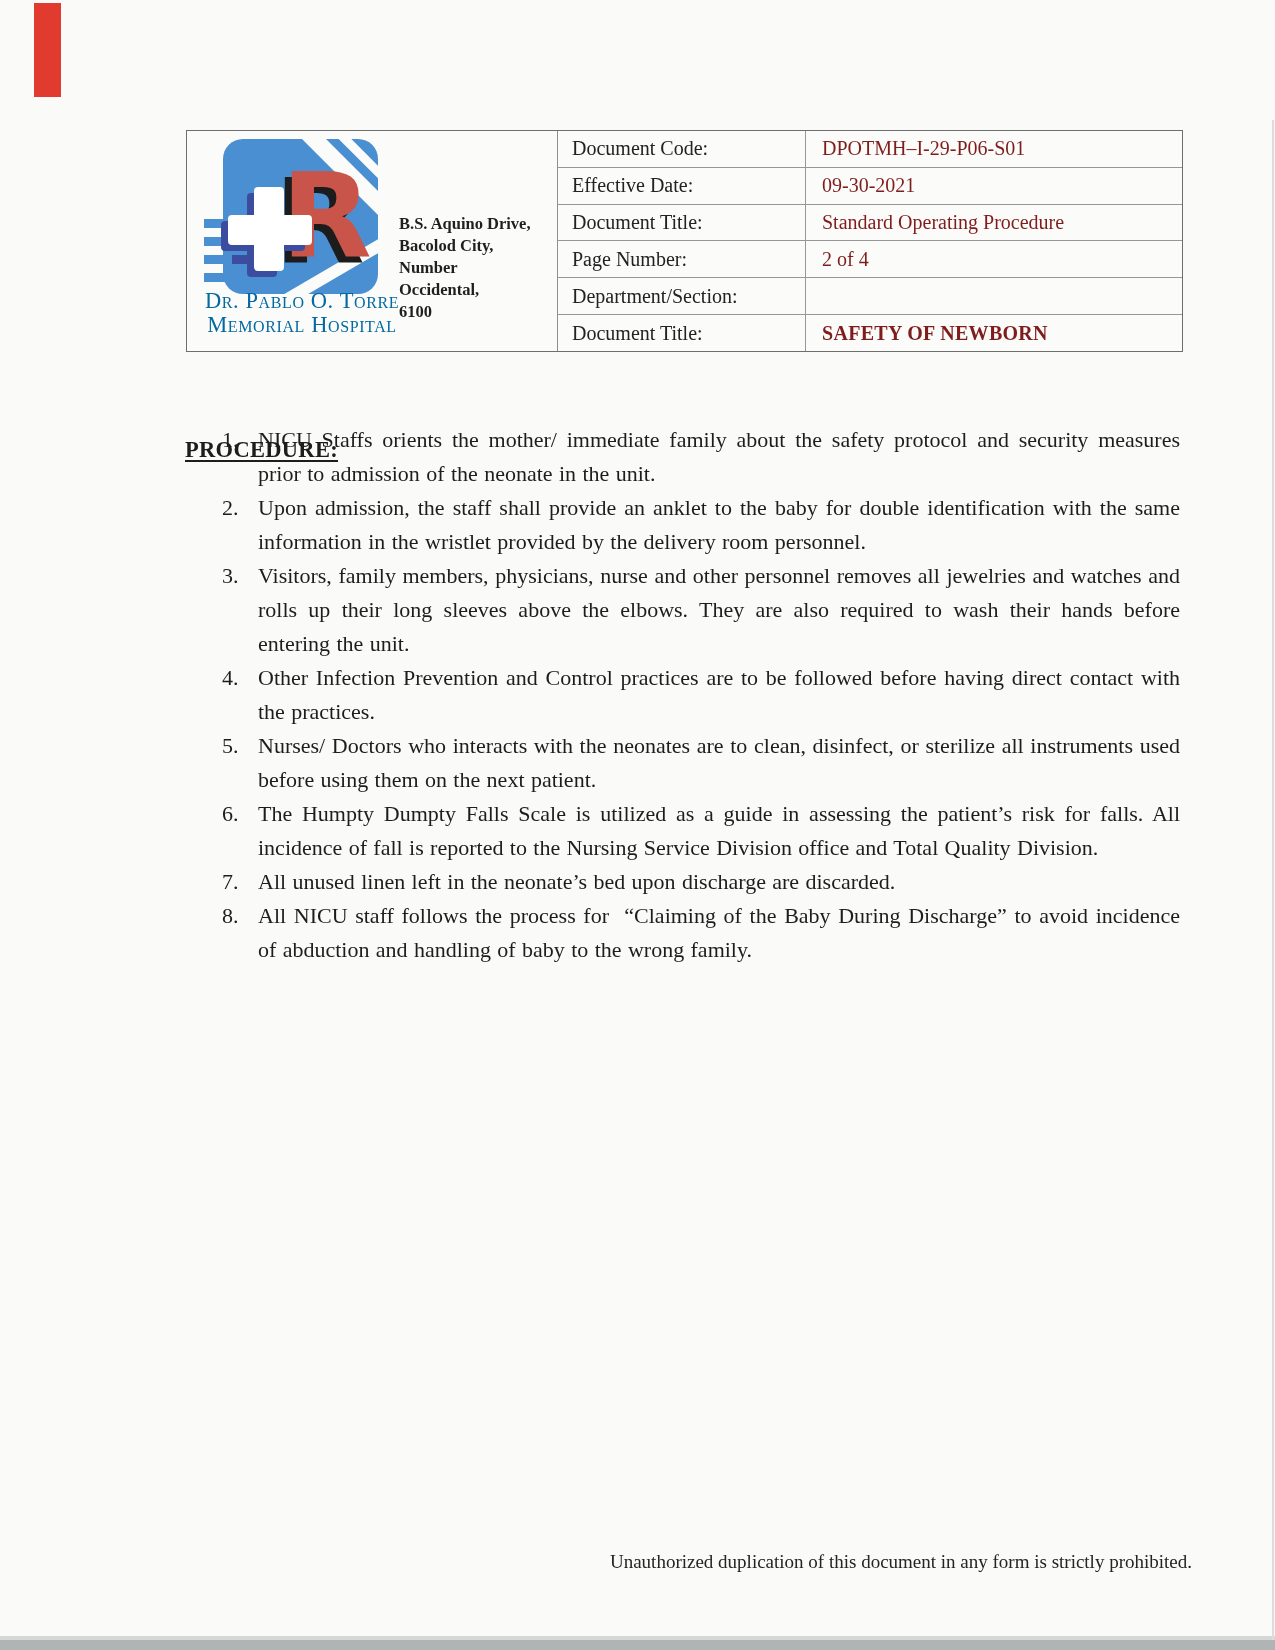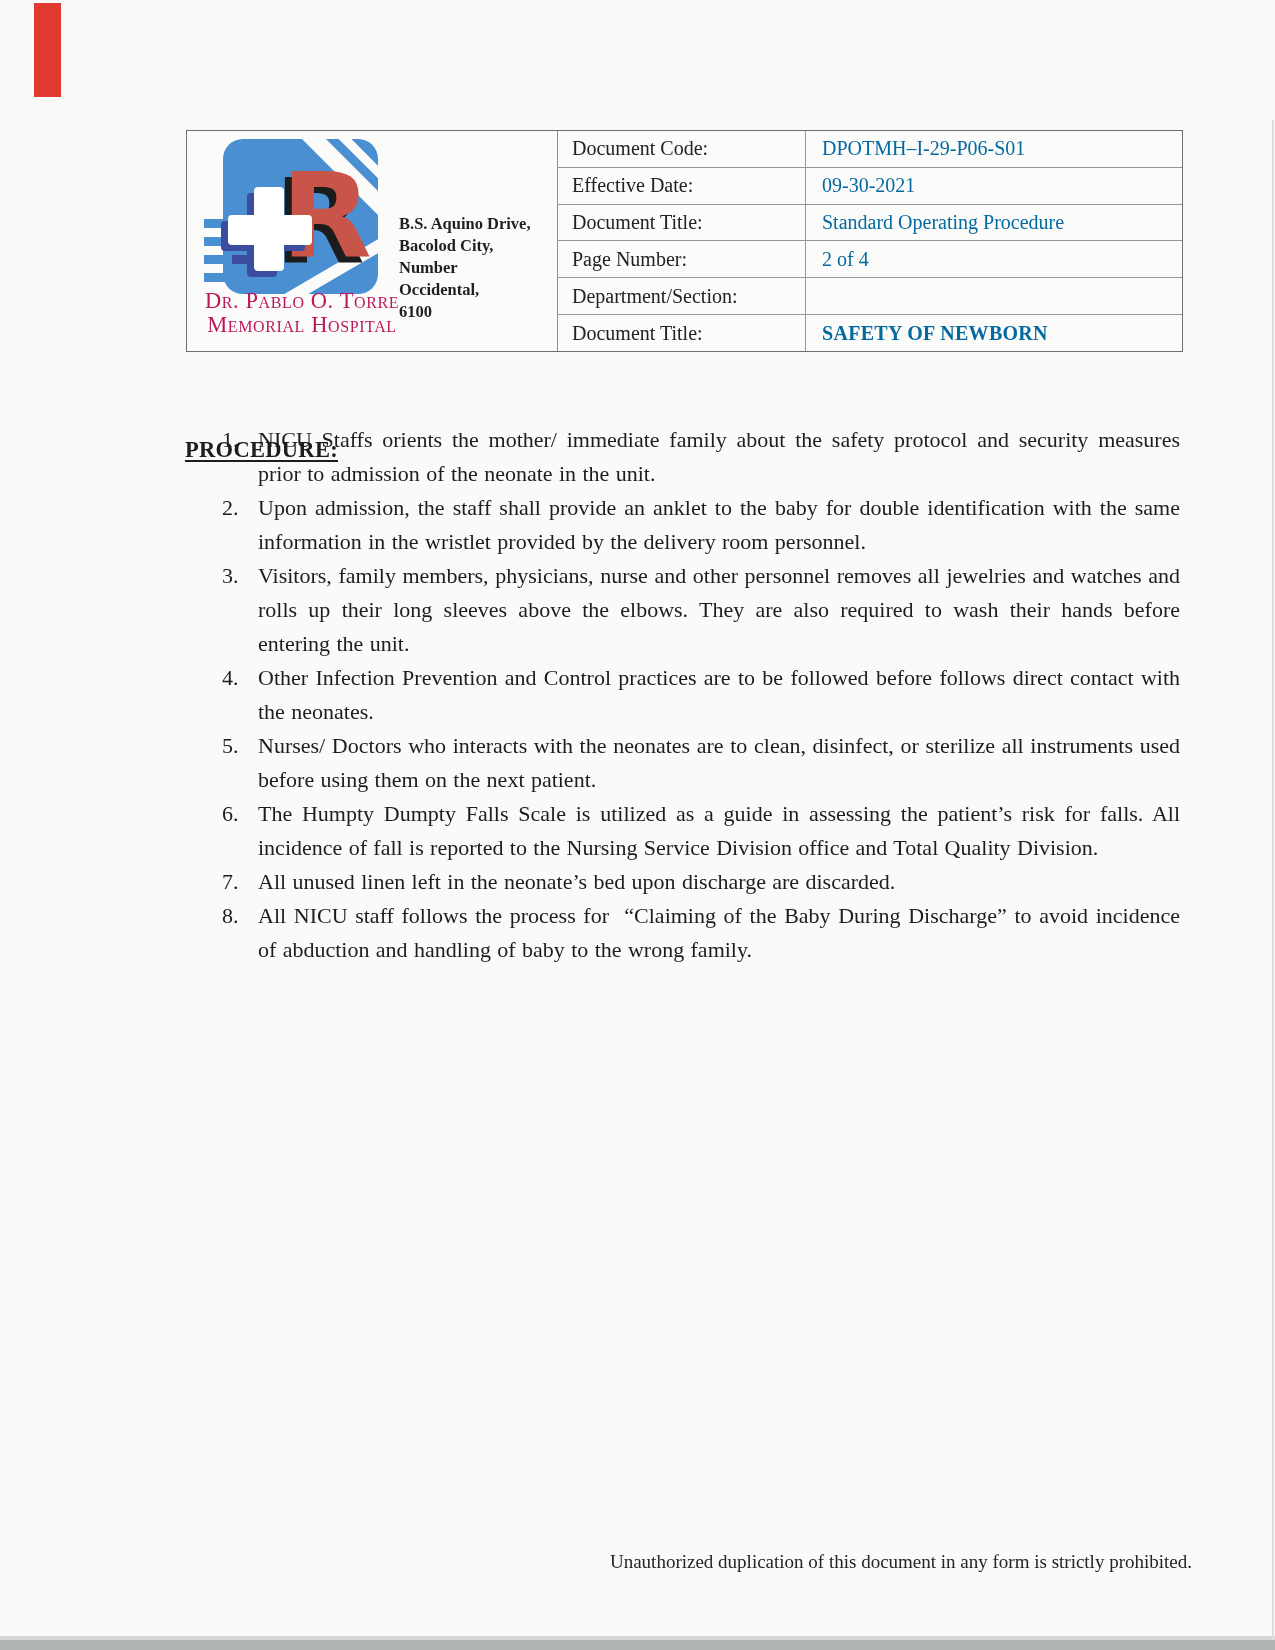--- a/index.html
+++ b/index.html
@@ -20,30 +20,30 @@
     border:1.5px solid #6e6e6e;display:flex;box-sizing:border-box;background:#fbfbfa;
   }
   .left-cell{width:371px;border-right:1px solid #8e8e8e;position:relative;box-sizing:border-box;}
   .logo-svg{position:absolute;left:17px;top:8px;}
   .address{
     position:absolute;left:212px;top:82px;width:142px;text-align:left;
     font-size:16.5px;font-weight:600;line-height:22px;color:#1f1f1f;
   }
   .hosp-name{
     position:absolute;left:0px;top:158px;width:230px;text-align:center;
-    font-variant:small-caps;font-size:22.5px;line-height:24px;color:#be185d;letter-spacing:0.6px;
+    font-variant:small-caps;font-size:22.5px;line-height:24px;color:#0369a1;letter-spacing:0.6px;
   }
   .rows{flex:1;display:flex;flex-direction:column;}
   .hrow{flex:1;display:flex;border-bottom:1px solid #979797;}
   .hrow:last-child{border-bottom:none;}
   .hlabel{
     width:248px;border-right:1px solid #979797;display:flex;align-items:center;
     padding-left:14px;font-size:20px;box-sizing:border-box;color:#222;
   }
-  .hvalue{flex:1;display:flex;align-items:center;padding-left:16px;font-size:20px;color:#0369a1;text-align:right;}
+  .hvalue{flex:1;display:flex;align-items:center;padding-left:16px;font-size:20px;color:#7f1d1d;text-align:right;}
   .hvalue.bold{font-weight:bold;letter-spacing:0.3px;}
 
   
   .procedure-heading{
     position:absolute;left:185px;top:389px;font-size:22.5px;font-weight:bold;
     text-decoration:underline;text-decoration-thickness:2px;text-underline-offset:3px;letter-spacing:0.3px;margin-top:48px;
   }
   .procedure-list{position:absolute;left:222px;top:423px;width:958px;}
   .pitem{display:flex;}
   .pnum{width:36px;flex:none;font-size:22px;line-height:34px;}
@@ -145,21 +145,21 @@
     <div class="pitem">
       <div class="pnum">2.</div>
       <div class="ptext">Upon admission, the staff shall provide an anklet to the baby for double identification with the same information in the wristlet provided by the delivery room personnel.</div>
     </div>
     <div class="pitem">
       <div class="pnum">3.</div>
       <div class="ptext">Visitors, family members, physicians, nurse and other personnel removes all jewelries and watches and rolls up their long sleeves above the elbows. They are also required to wash their hands before entering the unit.</div>
     </div>
     <div class="pitem">
       <div class="pnum">4.</div>
-      <div class="ptext">Other Infection Prevention and Control practices are to be followed before follows direct contact with the neonates.</div>
+      <div class="ptext">Other Infection Prevention and Control practices are to be followed before having direct contact with the practices.</div>
     </div>
     <div class="pitem">
       <div class="pnum">5.</div>
       <div class="ptext">Nurses/ Doctors who interacts with the neonates are to clean, disinfect, or sterilize all instruments used before using them on the next patient.</div>
     </div>
     <div class="pitem">
       <div class="pnum">6.</div>
       <div class="ptext">The Humpty Dumpty Falls Scale is utilized as a guide in assessing the patient’s risk for falls. All incidence of fall is reported to the Nursing Service Division office and Total Quality Division.</div>
     </div>
     <div class="pitem">

